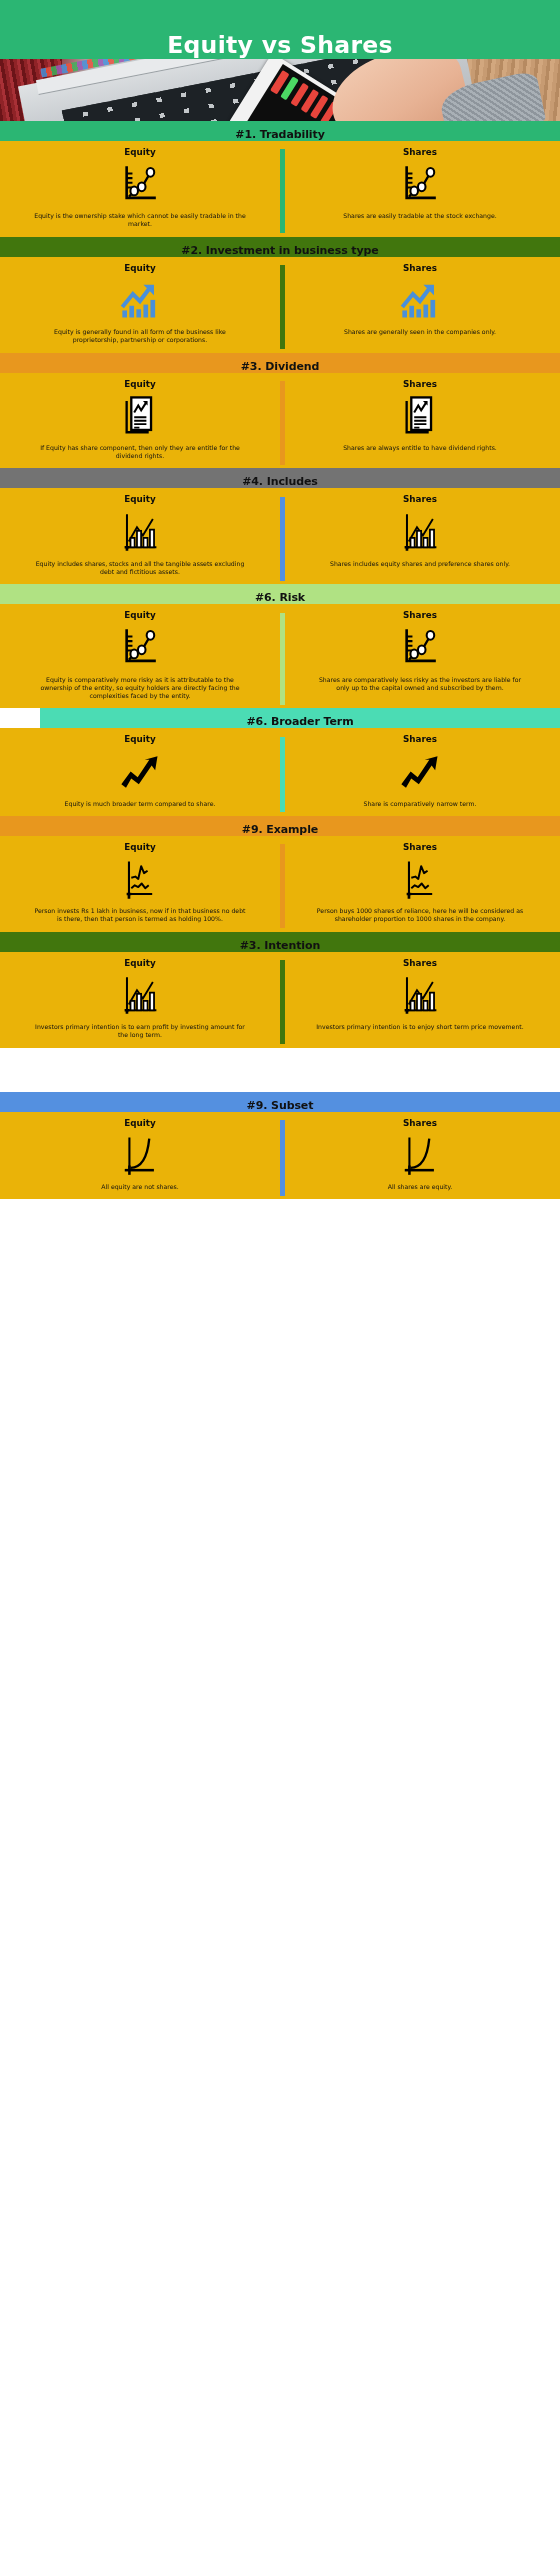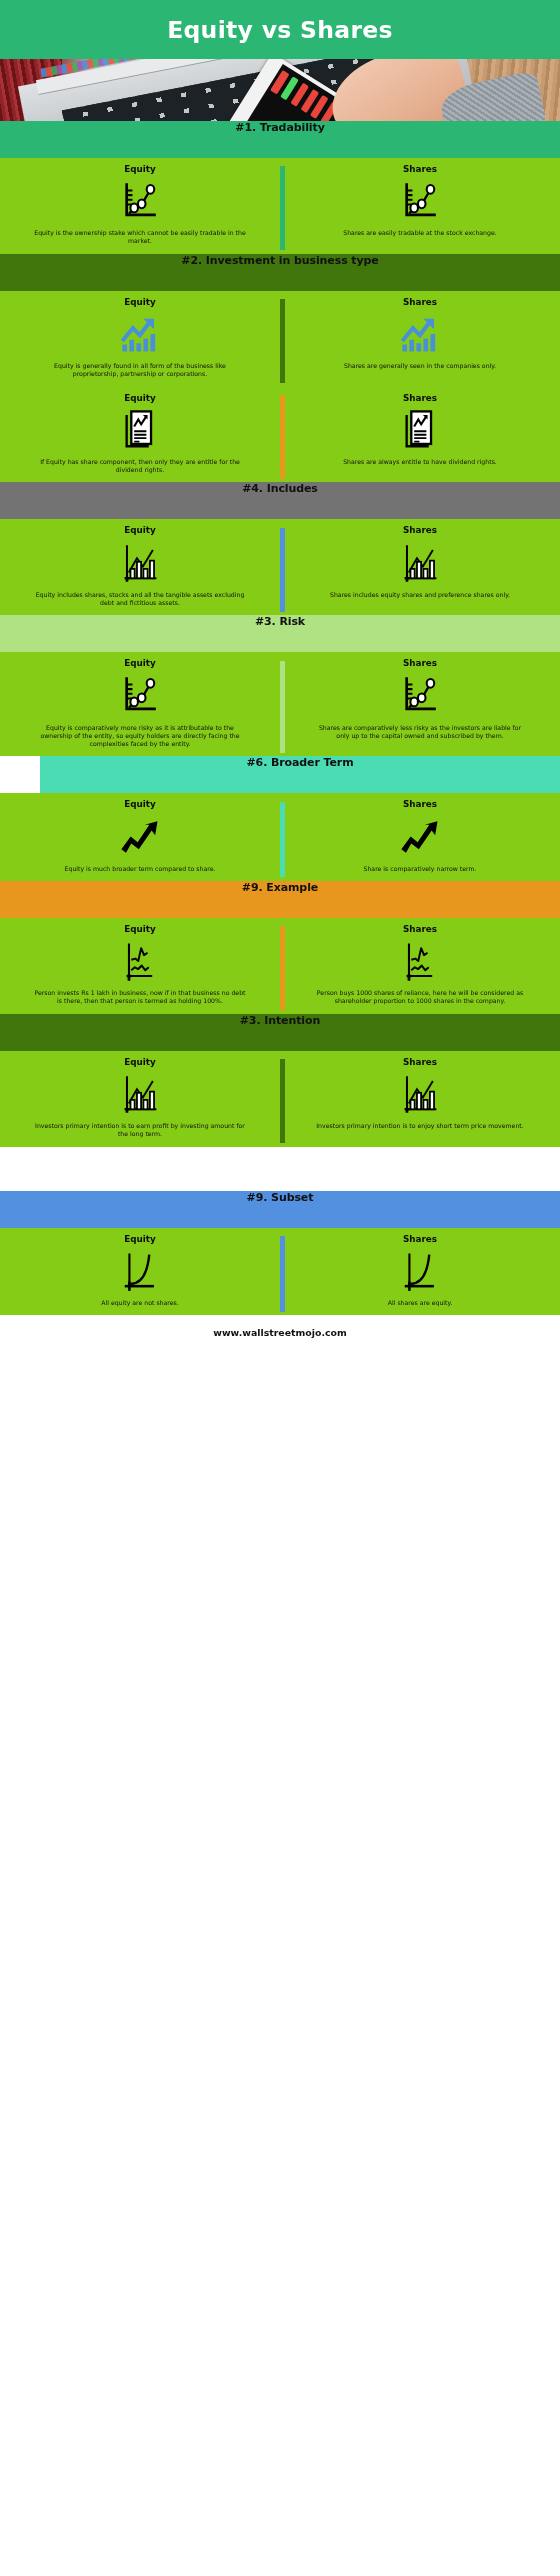--- a/index.html
+++ b/index.html
@@ -8,21 +8,21 @@
     background:#ffffff;
     font-family:"Liberation Sans", sans-serif;
     -webkit-font-smoothing:antialiased;
   }
   .page{width:560px;position:relative;background:#fff;}
 
   
   .title-bar{
     height:59px;
     background:#2BB673;
-    display:flex;align-items:center;justify-content:center;
+    display:flex;align-items:flex-end;justify-content:center;
   }
   .title-bar h1{
     margin:0;
     color:#ffffff;
     font-size:23.5px;
     font-weight:bold;
     letter-spacing:0.3px;
     font-family:"DejaVu Sans", sans-serif;
   }
 
@@ -77,28 +77,28 @@
     border-radius:60% 40% 45% 55%;transform:rotate(-14deg);
   }
   .hero .sleeve{
     position:absolute;right:17.6px;bottom:-11.7px;width:100px;height:53px;
     background:repeating-linear-gradient(45deg,#8e959c 0px,#8e959c 2.3px,#a9b0b6 2.3px,#a9b0b6 4.7px);
     border-radius:40% 20% 10% 30%;transform:rotate(-12deg);
   }
 
   
   .sec-head{
-    height:37px;display:flex;align-items:flex-start;justify-content:center;
+    height:20px;display:flex;align-items:flex-end;justify-content:center;
   }
   .sec-head span{
     color:#111111;font-size:11px;font-weight:bold;
     font-family:"DejaVu Sans", sans-serif;letter-spacing:-0.1px;
   }
   .sec-body{
-    position:relative;display:flex;background:#84cc16;
+    position:relative;display:flex;background:#eab308;
   }
   .col{
     width:280px;box-sizing:border-box;
     display:flex;flex-direction:column;align-items:center;
     padding:5.9px 34px 8.2px 34px;
   }
   .col-title{
     font-size:8.8px;font-weight:bold;color:#0d0d0d;
     font-family:"DejaVu Sans", sans-serif;margin-bottom:4.7px;
   }
@@ -230,20 +230,23 @@
         <rect x="40" y="40" width="8" height="22" fill="#4a90d9"></rect>
         <rect x="52" y="32" width="8" height="30" fill="#4a90d9"></rect>
       </svg>
             </div>
             <div class="col-desc">Shares are generally seen in the companies only.</div>
           </div>
           <div class="divider" style="background: rgb(65, 118, 13);"></div>
         </div>
       </div>
       <div>
+        <div class="sec-head" style="background: rgb(232, 151, 30);">
+          <span>#3. Dividend</span>
+        </div>
         <div class="sec-body">
           <div class="col">
             <div class="col-title">Equity</div>
             <div class="icon-wrap">
               <svg width="36" height="42" viewBox="0 0 62 72">
         <path d="M8 10 V64 H46" fill="none" stroke="#000" stroke-width="4"></path>
         <rect x="16" y="4" width="34" height="56" fill="#fff" stroke="#000" stroke-width="4"></rect>
         <path d="M21 30 L28 18 L33 26 L42 12" fill="none" stroke="#000" stroke-width="3.6"></path>
         <path d="M36 10 H44 V18 Z" fill="#000"></path>
         <path d="M21 38 H42 M21 44 H42 M21 50 H42 M21 56 H30" stroke="#000" stroke-width="3.4"></path>
@@ -300,21 +303,21 @@
         <rect x="49" y="30" width="7" height="30" fill="#fff" stroke="#000" stroke-width="3"></rect>
       </svg>
             </div>
             <div class="col-desc">Shares includes equity shares and preference shares only.</div>
           </div>
           <div class="divider" style="background: rgb(84, 144, 224);"></div>
         </div>
       </div>
       <div>
         <div class="sec-head" style="background: rgb(176, 226, 131);">
-          <span>#3. Risk</span>
+          <span>#6. Risk</span>
         </div>
         <div class="sec-body">
           <div class="col">
             <div class="col-title">Equity</div>
             <div class="icon-wrap">
               <svg width="36" height="39" viewBox="0 0 62 66">
         <path d="M8 4 V56 H56" fill="none" stroke="#000" stroke-width="4.5" stroke-linecap="square"></path>
         <path d="M8 14 H18 M8 22 H18 M8 30 H18 M8 38 H18" stroke="#000" stroke-width="3.5"></path>
         <path d="M12 54 L22 44 L34 38 L48 14" fill="none" stroke="#000" stroke-width="4"></path>
         <ellipse cx="21" cy="44" rx="6.5" ry="7.5" fill="#fff" stroke="#000" stroke-width="3.5"></ellipse>
@@ -464,18 +467,15 @@
         <path d="M16 58 C30 58 44 48 48 8" fill="none" stroke="#000" stroke-width="4"></path>
       </svg>
             </div>
             <div class="col-desc">All shares are equity.</div>
           </div>
           <div class="divider" style="background: rgb(84, 144, 224);"></div>
         </div>
       </div>
     </div>
 
-  <div class="footer">
-    <span>www.wallstreetmojo.com</span>
-  </div>
 
 </div>
 
 
 </body></html>

